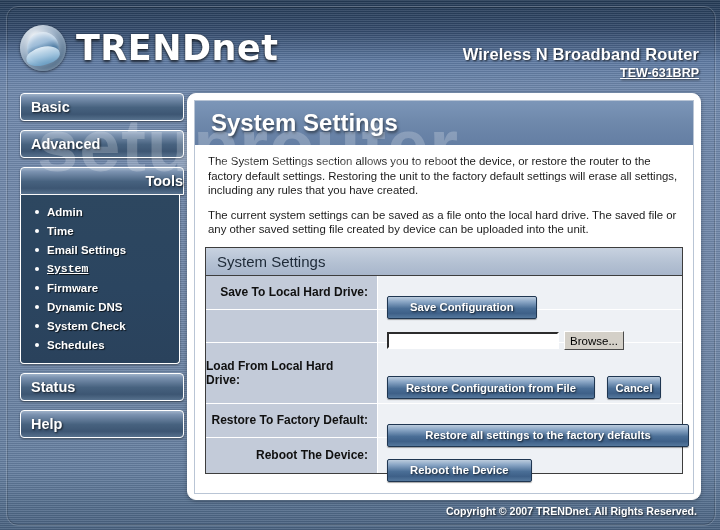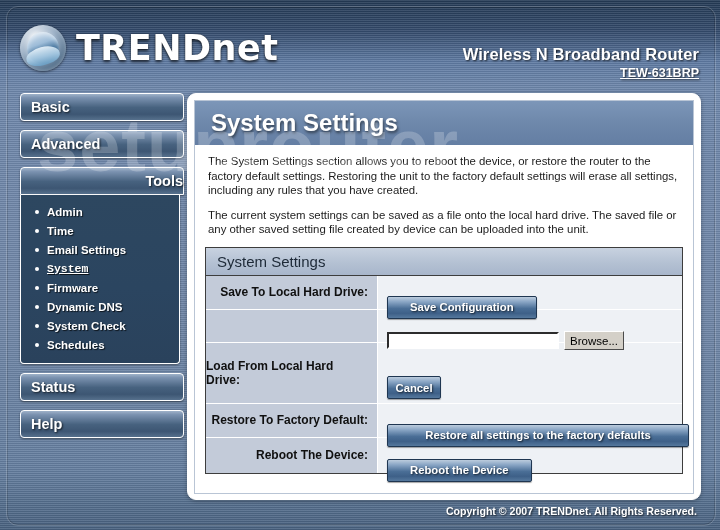--- a/index.html
+++ b/index.html
@@ -456,20 +456,21 @@
         <div class="sval">
           <input id="file-input" type="text" value="" style="">
           <div id="browse-btn">Browse...</div>
         </div>
       </div>
 
       <div class="srow r3">
         <div class="slabel">Load From Local Hard Drive:</div>
         <div class="sval">
           <div class="btnrow">
+            <div class="btn" style="width:206px;padding:0;">Restore Configuration from File</div>
             <div class="btn" style="width:52px;padding:0;">Cancel</div>
           </div>
         </div>
       </div>
 
       <div class="srow r4">
         <div class="slabel">Restore To Factory Default:</div>
         <div class="sval">
           <div class="btn full">Restore all settings to the factory defaults</div>
         </div>

